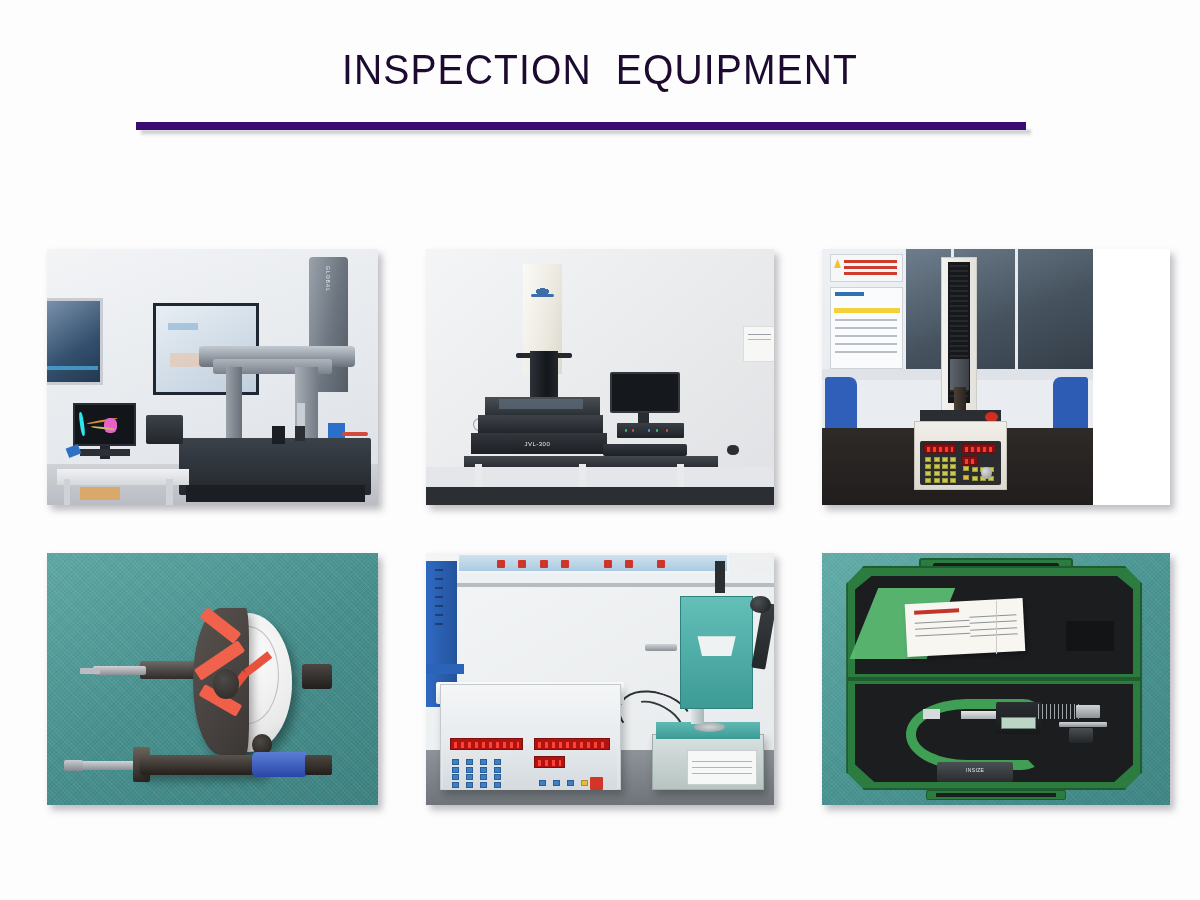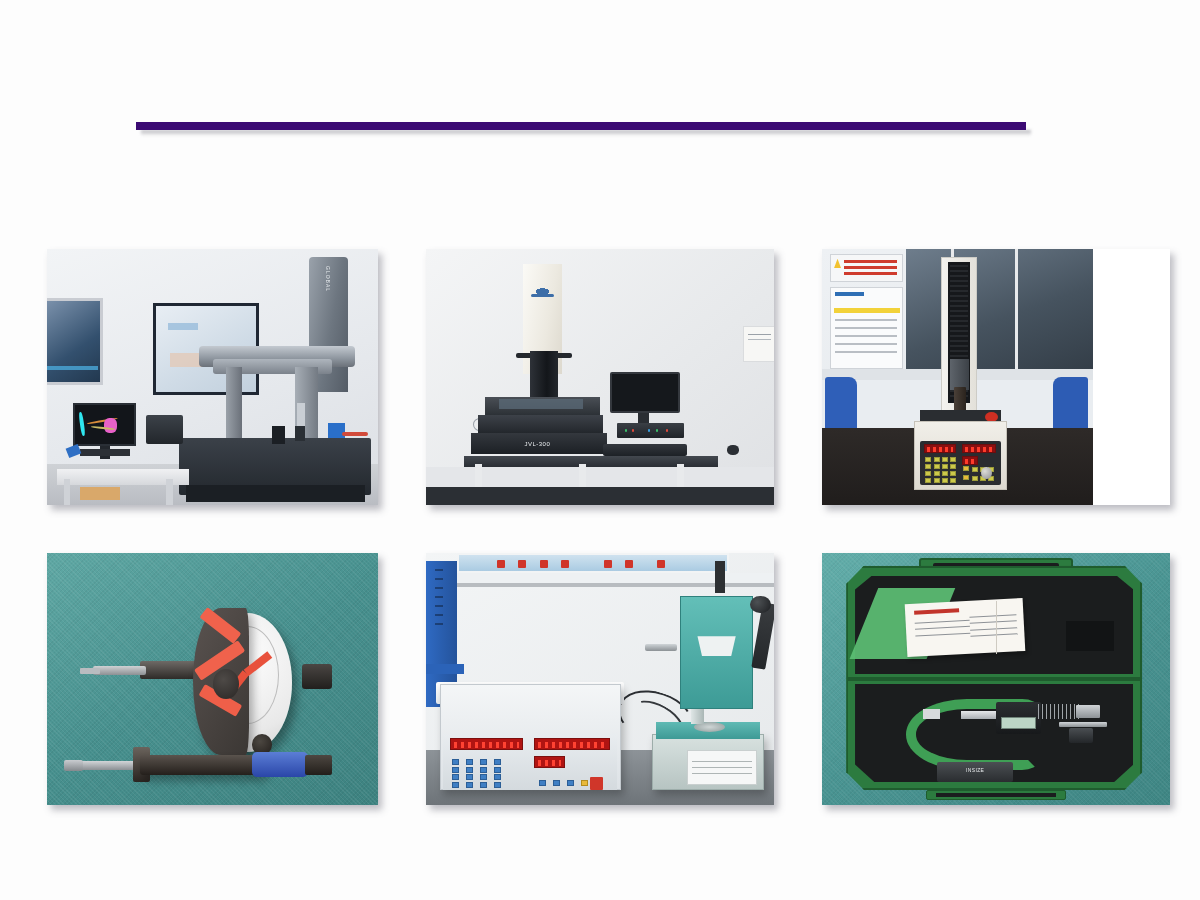--- a/index.html
+++ b/index.html
@@ -365,20 +365,23 @@
             background:linear-gradient(to bottom,#d1d5d8,#8b9094); border-radius:1px; }
   .p6-acc2{ position:absolute; right:22%; top:69.5%; width:7%; height:6%;
             background:linear-gradient(to bottom,#4a4e52,#232629); border-radius:2px; }
   .p6-cut{ position:absolute; right:16%; top:27%; width:14%; height:12%; background:#121415; }
 </style>
 </head>
 <body>
 
 <div class="slide">
 
+  <div class="title-block">
+    <div class="slide-title">INSPECTION  EQUIPMENT</div>
+  </div>
 
   <div class="divider-wrap">
     <div class="divider-shadow"></div>
     <div class="divider-bar"></div>
   </div>
 
   <div class="grid">
 
     <div class="photo">
       <div class="scene">

